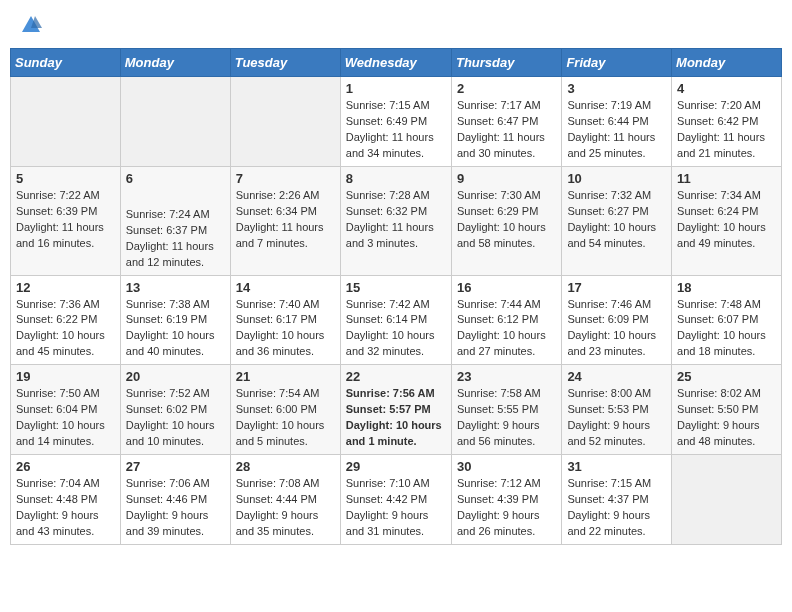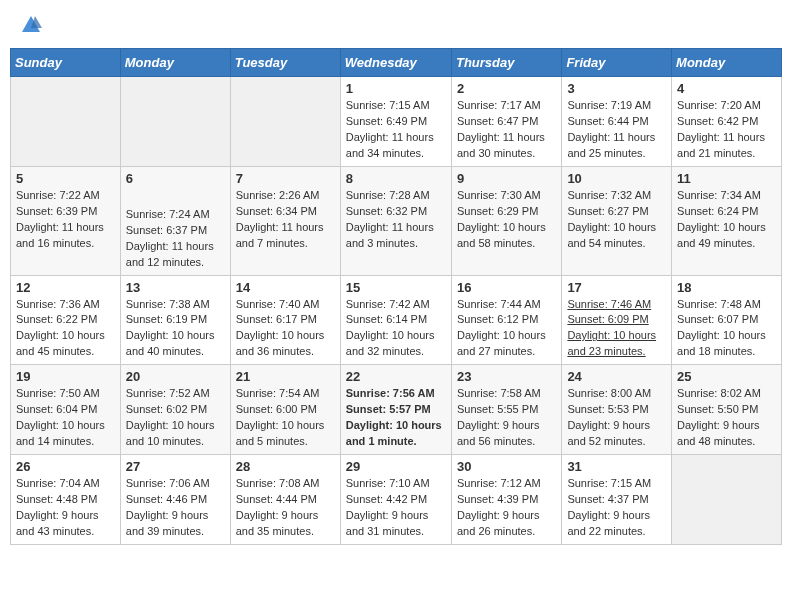--- a/index.html
+++ b/index.html
@@ -247,21 +247,21 @@
         </td>
         <td>
           <span class="day-number">16</span>
           <div class="day-info" style="white-space: pre-line;">Sunrise: 7:44 AM
 Sunset: 6:12 PM
 Daylight: 10 hours
 and 27 minutes.</div>
         </td>
         <td>
           <span class="day-number">17</span>
-          <div class="day-info" style="white-space: pre-line; text-decoration: underline;">Sunrise: 7:46 AM
+          <div class="day-info" style="white-space: pre-line;">Sunrise: 7:46 AM
 Sunset: 6:09 PM
 Daylight: 10 hours
 and 23 minutes.</div>
         </td>
         <td>
           <span class="day-number">18</span>
           <div class="day-info" style="white-space: pre-line;">Sunrise: 7:48 AM
 Sunset: 6:07 PM
 Daylight: 10 hours
 and 18 minutes.</div>

